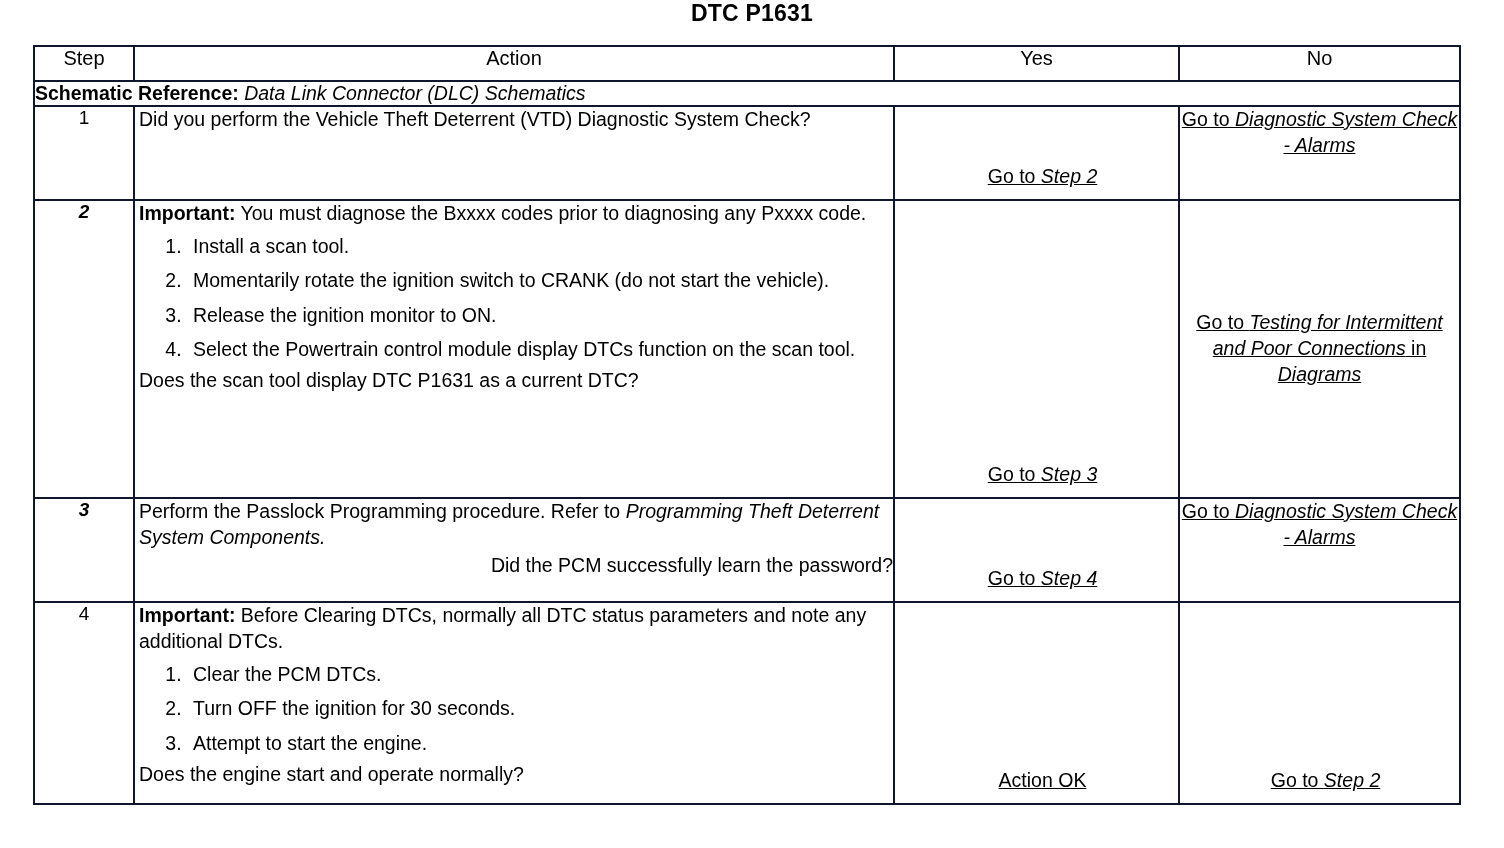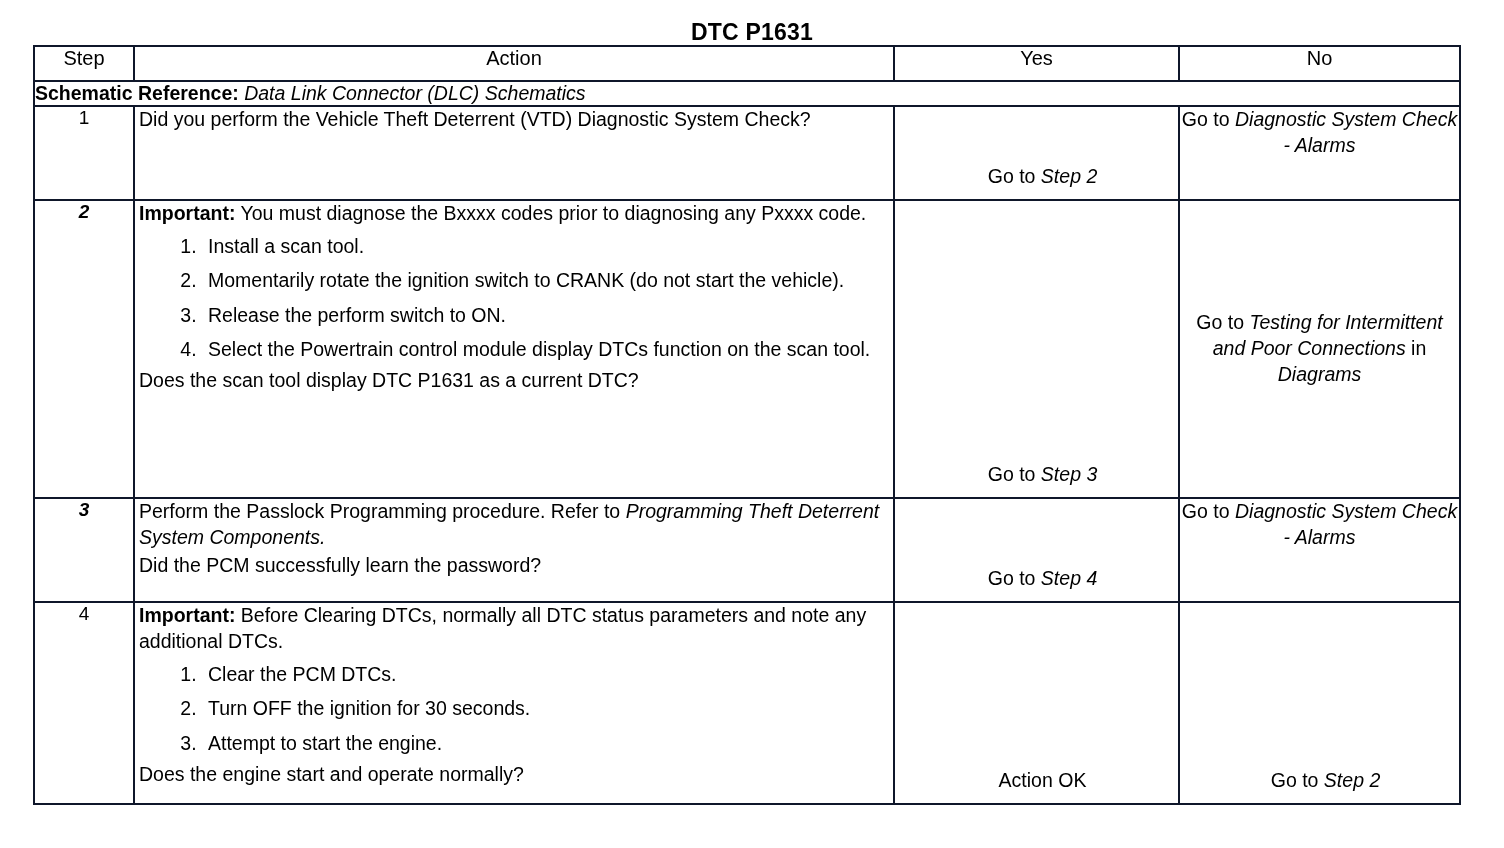--- a/index.html
+++ b/index.html
@@ -15,21 +15,21 @@
     color: #000000;
     overflow: hidden;
   }
   .page {
     position: relative;
     width: 1504px;
     height: 848px;
   }
   .doc-title {
     position: absolute;
-    top: 19px;
+    top: 0;
     left: 0;
     width: 1504px;
     text-align: center;
     font-size: 23px;
     font-weight: bold;
     letter-spacing: 0.2px;
   }
   table.dtc-table {
     position: absolute;
     top: 45px;
@@ -76,39 +76,40 @@
   td.action {
     font-size: 19.5px;
     line-height: 1.33;
     padding: 6px 10px 6px 13px;
   }
   td.answer {
     font-size: 19.5px;
     line-height: 1.33;
     text-align: center;
     padding: 6px 6px;
+    text-decoration: underline;
   }
   td.answer.bottom { vertical-align: bottom; padding-bottom: 9px; padding-left: 12px; }
   td.answer.top    { vertical-align: top; }
   td.answer.middle { vertical-align: middle; }
   td.answer i { font-style: italic; }
 
   .imp { font-weight: bold; }
   p.para {
     margin: 0 0 0 4px;
     padding: 0;
   }
-  p.para + p.para { margin-top: 2px; }
+  p.para + p.para { margin-top: 2px; text-align: right; }
   ol.steps {
     margin: 7px 0 6px 0;
     padding: 0 0 0 52px;
     list-style-position: outside;
   }
   ol.steps li {
-    margin: 0 0 9px 15px;
+    margin: 0 0 9px 0;
     padding-left: 6px;
     line-height: 1.3;
   }
   ol.steps li:last-child { margin-bottom: 0; }
   .trail { margin-top: 9px; }
   .r1 { height: 94px; }
   .r2 { height: 298px; }
   .r3 { height: 104px; }
   .r4 { height: 202px; }
   i { font-style: italic; }
@@ -157,21 +158,21 @@
 
       <tr class="r2">
         <td class="step-num ital">2</td>
         <td class="action">
           <p class="para">
             <span class="imp">Important:</span><span> You must diagnose the Bxxxx codes prior to diagnosing any Pxxxx code.</span>
           </p>
           <ol class="steps">
             <li>Install a scan tool.</li>
             <li>Momentarily rotate the ignition switch to CRANK (do not start the vehicle).</li>
-            <li>Release the perform switch to ON.</li>
+            <li>Release the ignition monitor to ON.</li>
             <li>Select the Powertrain control module display DTCs function on the scan tool.</li>
           </ol>
           <p class="para trail">Does the scan tool display DTC P1631 as a current DTC?</p>
         </td>
         <td class="answer bottom">
           <span>Go to </span><i>Step 3</i>
         </td>
         <td class="answer middle">
           <span>Go to </span><i>Testing for Intermittent and Poor Connections</i><span> in </span><i>Diagrams</i>
         </td>

